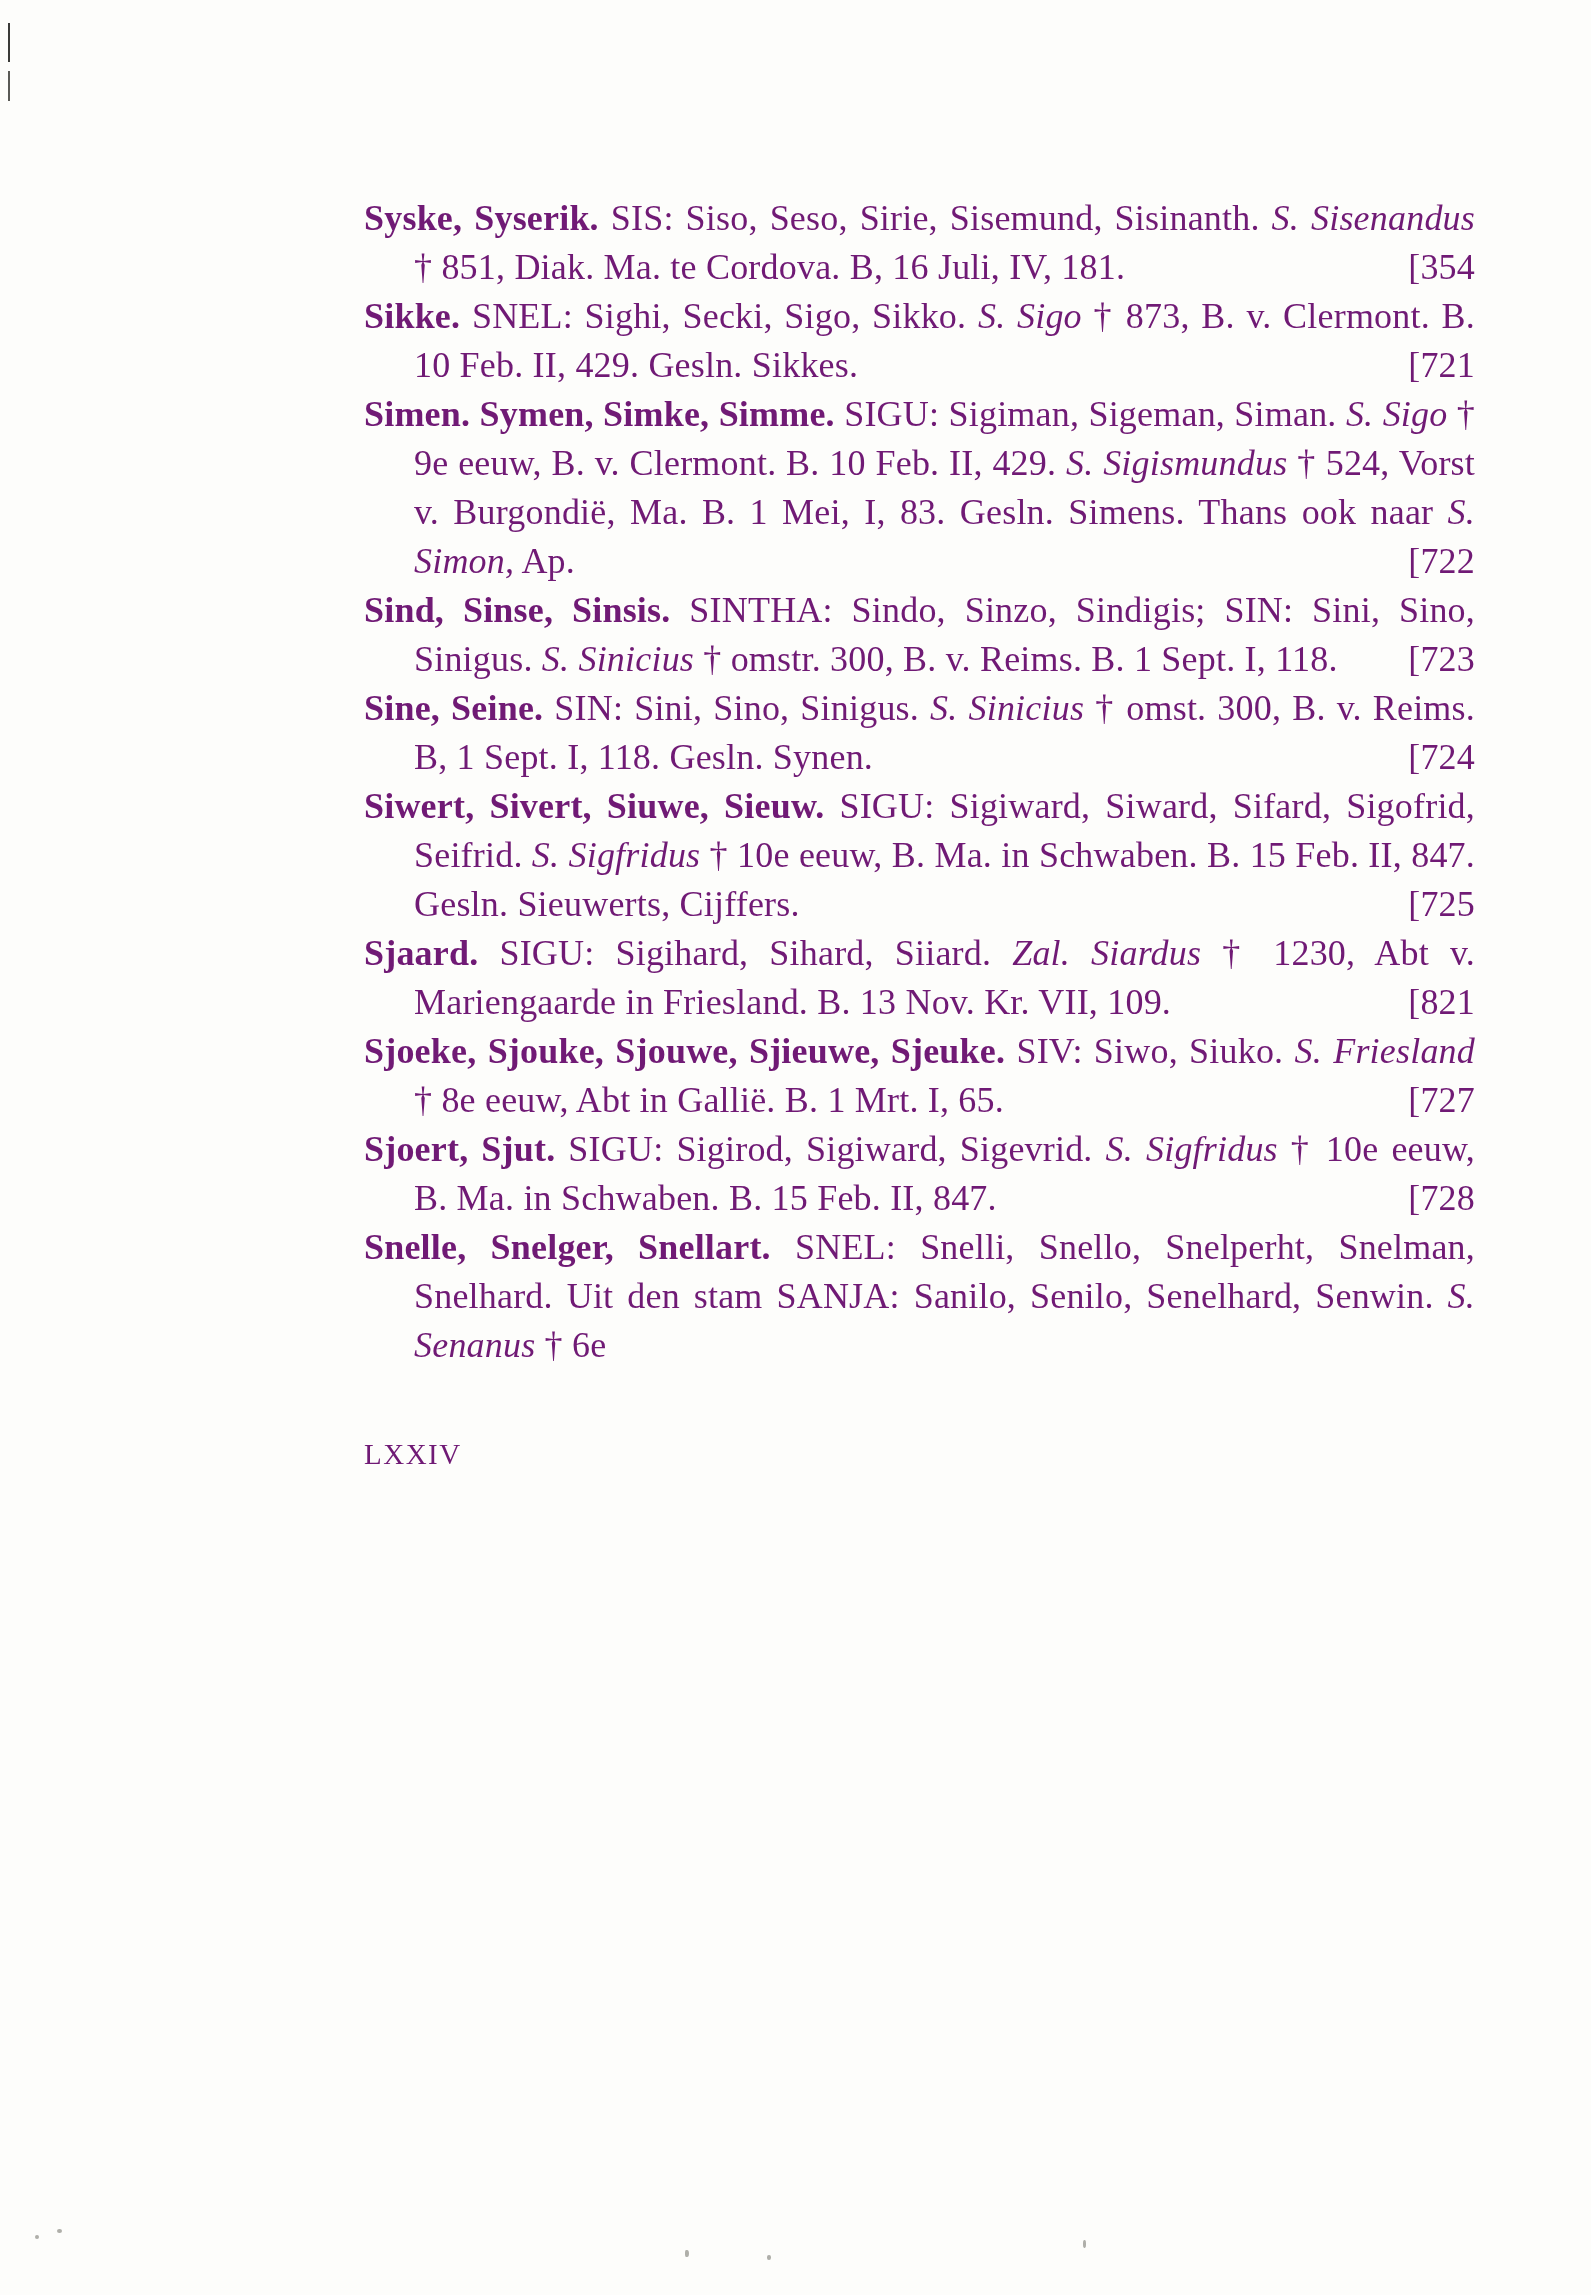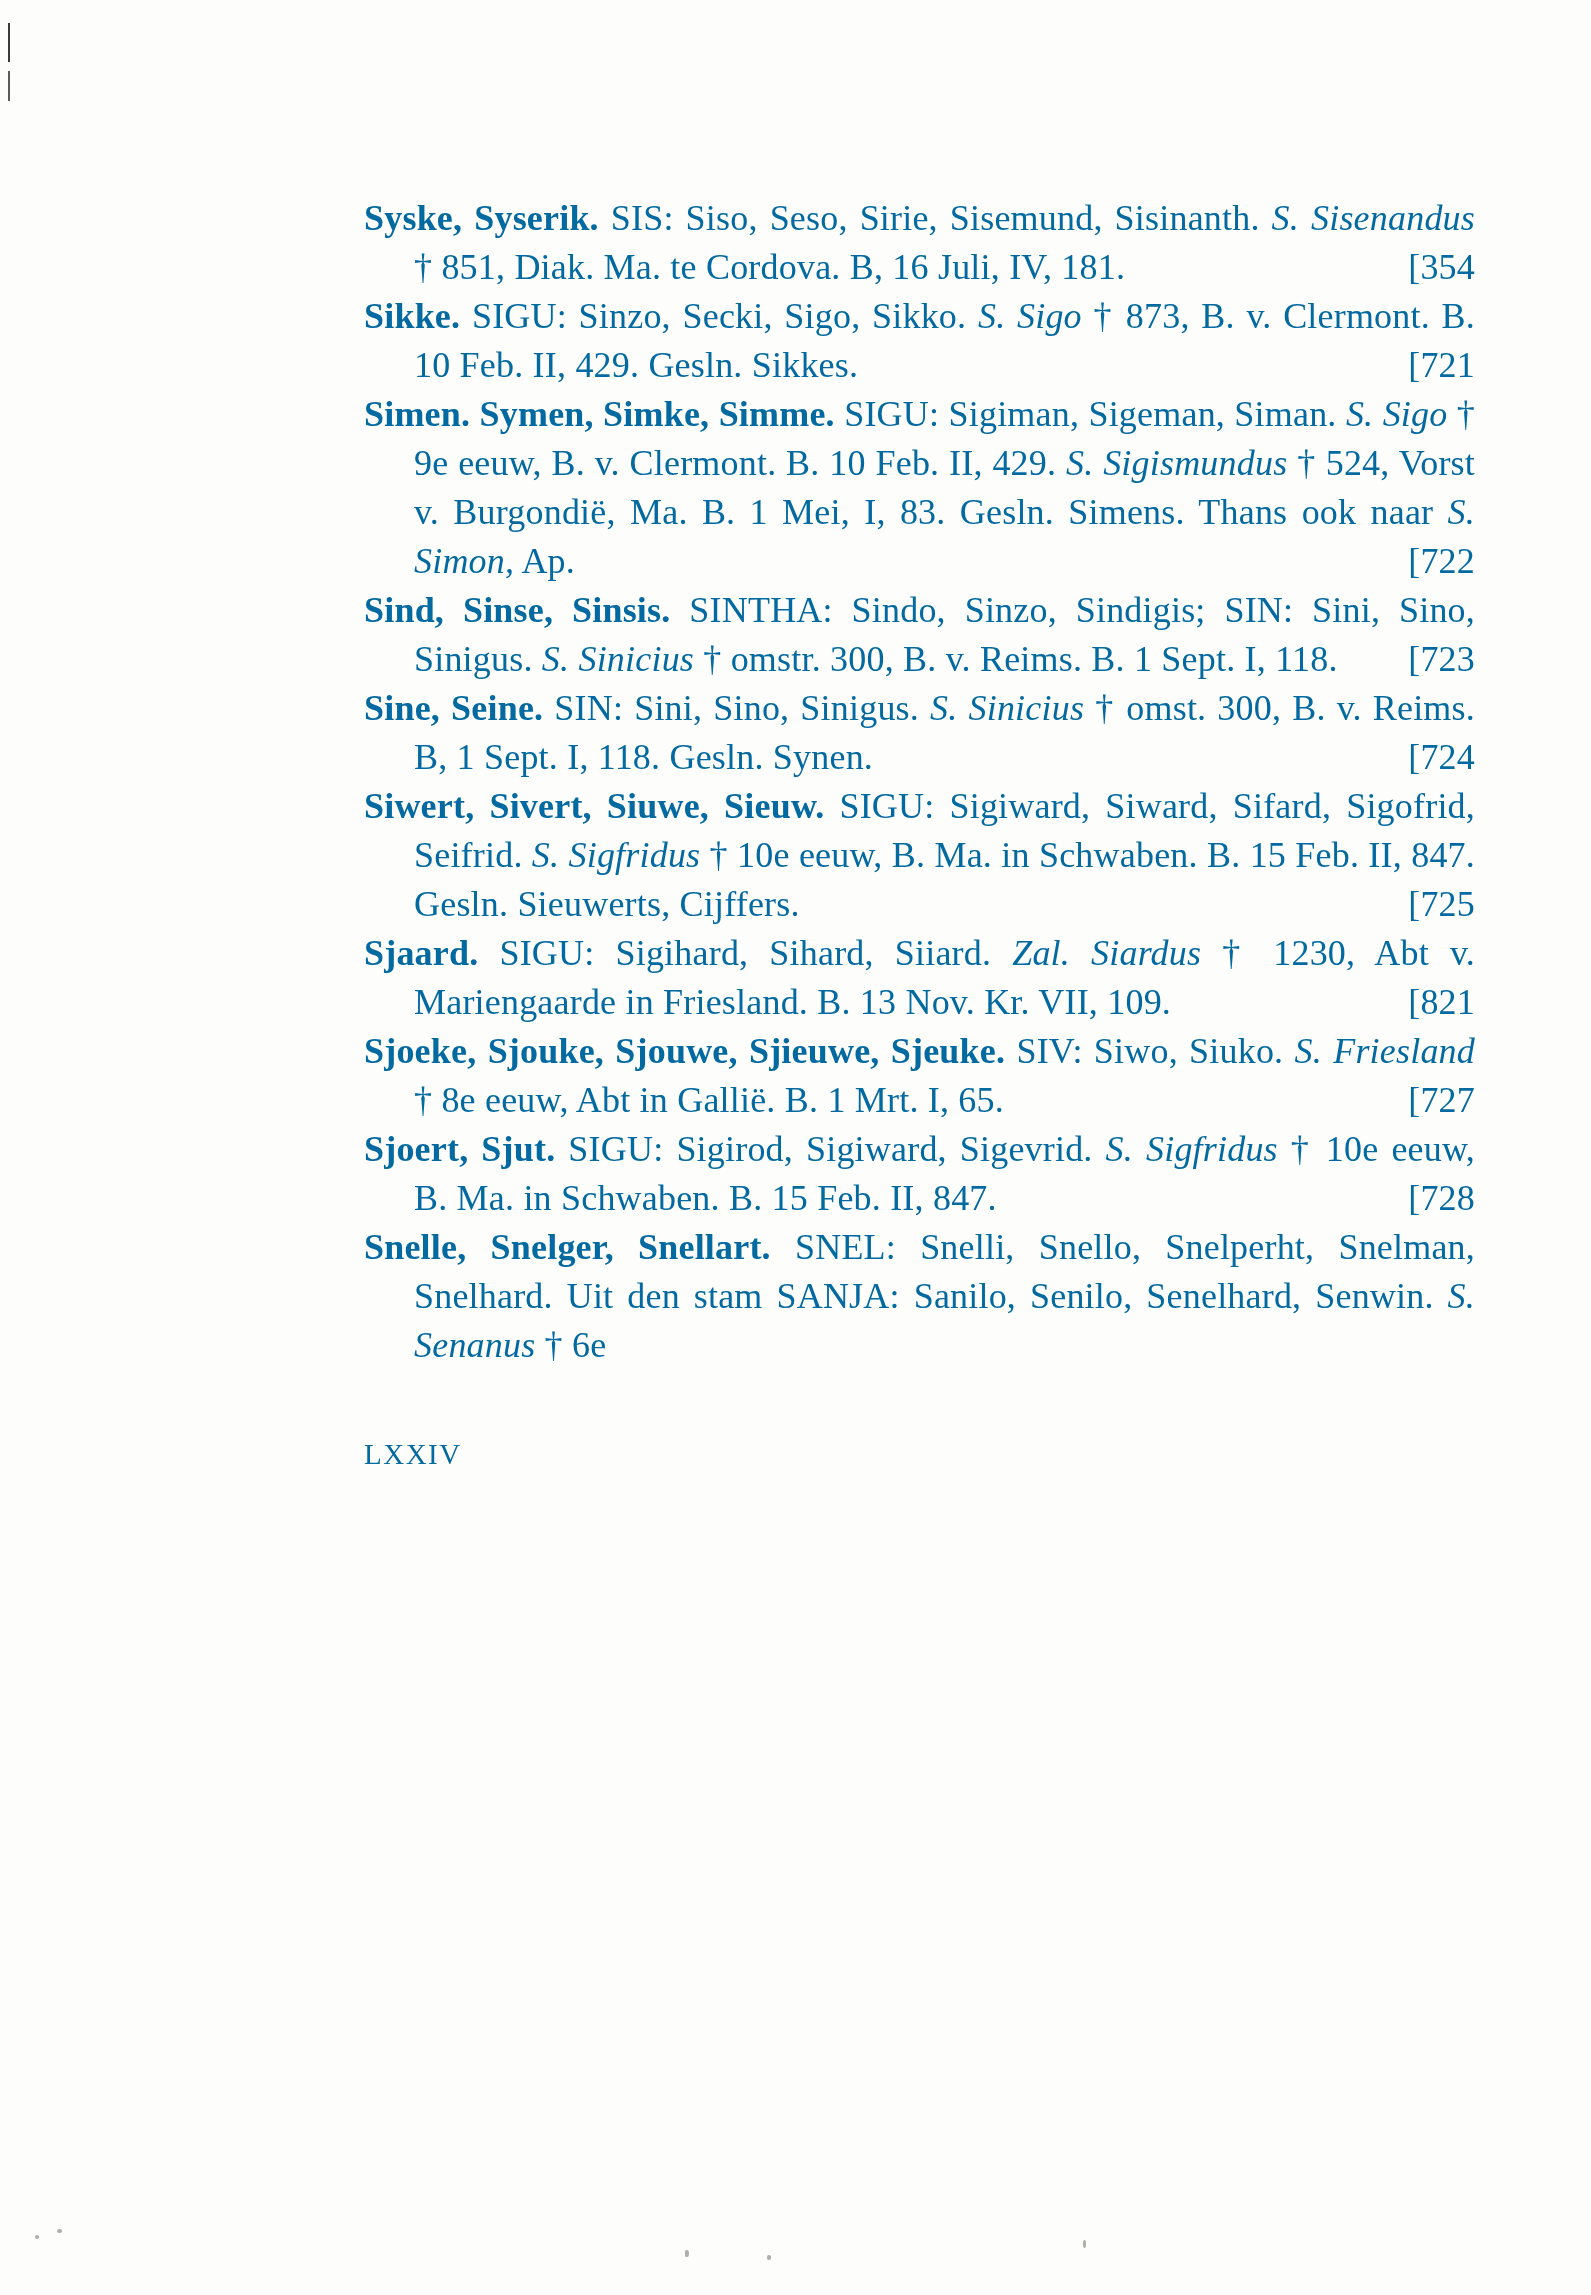--- a/index.html
+++ b/index.html
@@ -5,21 +5,21 @@
   html, body {
     margin: 0;
     padding: 0;
     background: #ffffff;
   }
   .page {
     position: relative;
     width: 1592px;
     height: 2295px;
     background: #fdfdfb;
-    color: #0369a1;
+    color: #701a75;
     font-family: "Liberation Serif", "DejaVu Serif", serif;
     overflow: hidden;
   }
   .text-block {
     position: absolute;
     left: 364px;
     top: 194px;
     width: 1111px;
   }
   .entry {
@@ -70,21 +70,21 @@
 <body>
 
 <div class="page">
 
   <div class="artifact artifact-line-1"></div>
   <div class="artifact artifact-line-2"></div>
 
   <main class="text-block">
     <div id="entry-list">
         <p class="entry"><span class="seg-bold">Syske, Syserik.</span><span class="seg-normal"> SIS: Siso, Seso, Sirie, Sisemund, Sisinanth. </span><span class="seg-italic">S. Sisenandus</span><span class="seg-normal"> † 851, Diak. Ma. te Cordova. B, 16 Juli, IV, 181.</span><span class="ref">[354</span></p>
-        <p class="entry"><span class="seg-bold">Sikke.</span><span class="seg-normal"> SIGU: Sinzo, Secki, Sigo, Sikko. </span><span class="seg-italic">S. Sigo</span><span class="seg-normal"> † 873, B. v. Clermont. B. 10 Feb. II, 429. Gesln. Sikkes.</span><span class="ref">[721</span></p>
+        <p class="entry"><span class="seg-bold">Sikke.</span><span class="seg-normal"> SNEL: Sighi, Secki, Sigo, Sikko. </span><span class="seg-italic">S. Sigo</span><span class="seg-normal"> † 873, B. v. Clermont. B. 10 Feb. II, 429. Gesln. Sikkes.</span><span class="ref">[721</span></p>
         <p class="entry"><span class="seg-bold">Simen. Symen, Simke, Simme.</span><span class="seg-normal"> SIGU: Sigiman, Sigeman, Siman. </span><span class="seg-italic">S. Sigo</span><span class="seg-normal"> † 9e eeuw, B. v. Clermont. B. 10 Feb. II, 429. </span><span class="seg-italic">S. Sigismundus</span><span class="seg-normal"> † 524, Vorst v. Burgondië, Ma. B. 1 Mei, I, 83. Gesln. Simens. Thans ook naar </span><span class="seg-italic">S. Simon,</span><span class="seg-normal"> Ap.</span><span class="ref">[722</span></p>
         <p class="entry"><span class="seg-bold">Sind, Sinse, Sinsis.</span><span class="seg-normal"> SINTHA: Sindo, Sinzo, Sindigis; SIN: Sini, Sino, Sinigus. </span><span class="seg-italic">S. Sinicius</span><span class="seg-normal"> † omstr. 300, B. v. Reims. B. 1 Sept. I, 118.</span><span class="ref">[723</span></p>
         <p class="entry"><span class="seg-bold">Sine, Seine.</span><span class="seg-normal"> SIN: Sini, Sino, Sinigus. </span><span class="seg-italic">S. Sinicius</span><span class="seg-normal"> † omst. 300, B. v. Reims. B, 1 Sept. I, 118. Gesln. Synen.</span><span class="ref">[724</span></p>
         <p class="entry"><span class="seg-bold">Siwert, Sivert, Siuwe, Sieuw.</span><span class="seg-normal"> SIGU: Sigiward, Siward, Sifard, Sigofrid, Seifrid. </span><span class="seg-italic">S. Sigfridus</span><span class="seg-normal"> † 10e eeuw, B. Ma. in Schwaben. B. 15 Feb. II, 847. Gesln. Sieuwerts, Cijffers.</span><span class="ref">[725</span></p>
         <p class="entry"><span class="seg-bold">Sjaard.</span><span class="seg-normal"> SIGU: Sigihard, Sihard, Siiard. </span><span class="seg-italic">Zal. Siardus</span><span class="seg-normal"> † 1230, Abt v. Mariengaarde in Friesland. B. 13 Nov. Kr. VII, 109.</span><span class="ref">[821</span></p>
         <p class="entry"><span class="seg-bold">Sjoeke, Sjouke, Sjouwe, Sjieuwe, Sjeuke.</span><span class="seg-normal"> SIV: Siwo, Siuko. </span><span class="seg-italic">S. Friesland</span><span class="seg-normal"> † 8e eeuw, Abt in Gallië. B. 1 Mrt. I, 65.</span><span class="ref">[727</span></p>
         <p class="entry"><span class="seg-bold">Sjoert, Sjut.</span><span class="seg-normal"> SIGU: Sigirod, Sigiward, Sigevrid. </span><span class="seg-italic">S. Sigfridus</span><span class="seg-normal"> † 10e eeuw, B. Ma. in Schwaben. B. 15 Feb. II, 847.</span><span class="ref">[728</span></p>
         <p class="entry"><span class="seg-bold">Snelle, Snelger, Snellart.</span><span class="seg-normal"> SNEL: Snelli, Snello, Snelperht, Snelman, Snelhard. Uit den stam SANJA: Sanilo, Senilo, Senelhard, Senwin. </span><span class="seg-italic">S. Senanus</span><span class="seg-normal"> † 6e</span></p>
       </div>
     <div class="page-footer">LXXIV</div>

